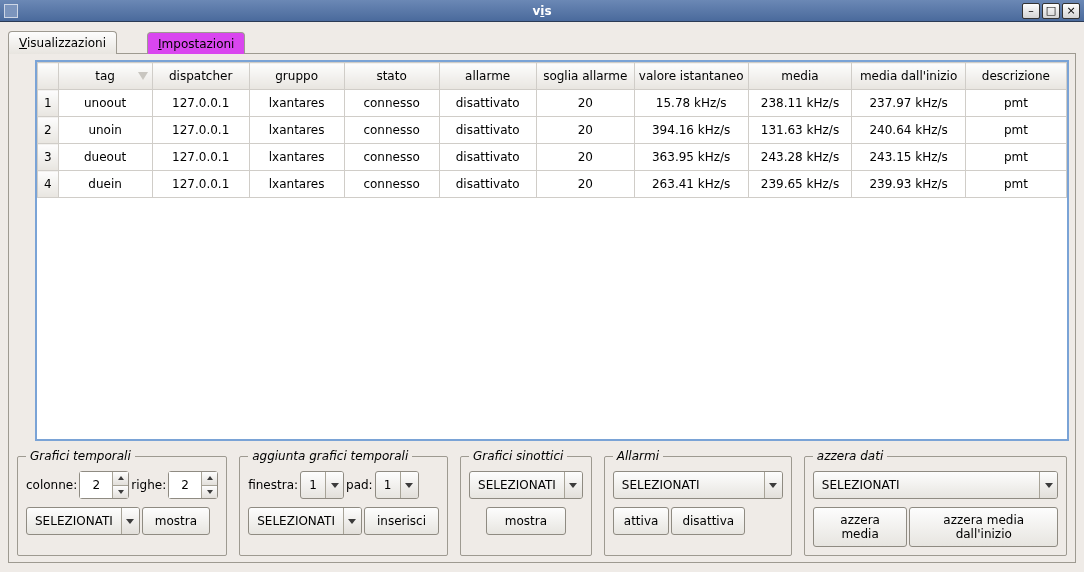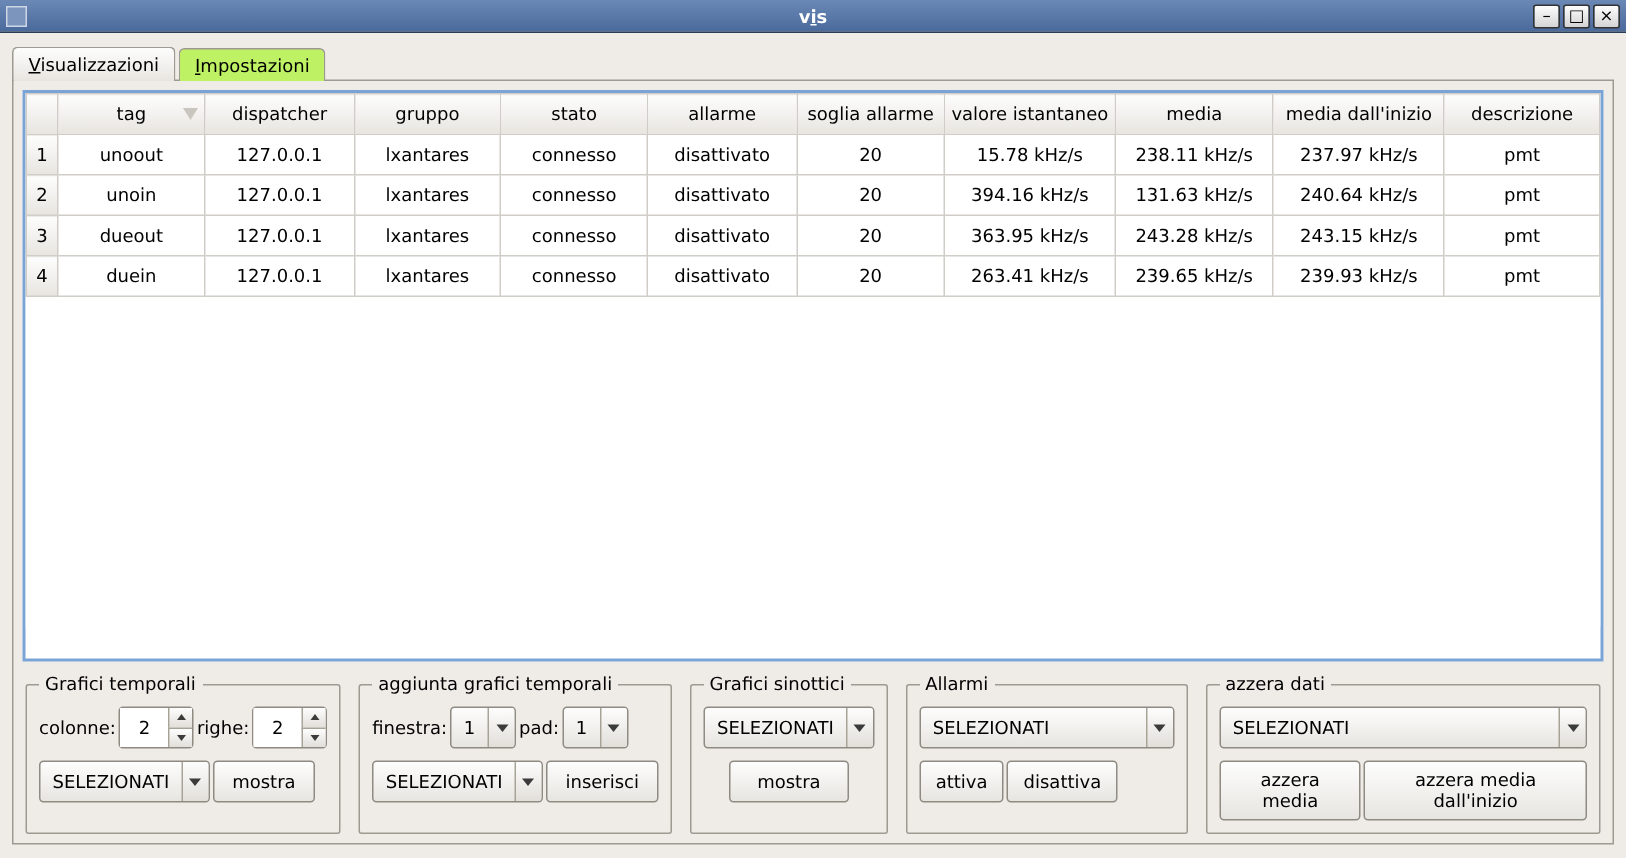--- a/index.html
+++ b/index.html
@@ -56,37 +56,38 @@
   .tabbar { display: flex; align-items: flex-end; height: 24px; position: relative; z-index: 2;}
   .tab {
     padding: 4px 10px;
     border: 1px solid #9e9a91;
     border-bottom: none;
     background: linear-gradient(#fdfdfd,#e8e5e0);
     border-radius: 4px 4px 0 0;
     margin-right: 2px;
     color: #000;
   }
-  .tab:not(.active){ margin-top:3px; padding-bottom:3px; background:#bef264;}
+  .tab:not(.active){ margin-top:3px; padding-bottom:3px; background:#d946ef;margin-left:28px;}
   .tab .ul { text-decoration: underline; }
   .tab-panel {
     border: 1px solid #9e9a91;
     background: #efebe7;
     padding: 6px;
     position: relative;
     top: -1px;
     height: calc(100% - 24px);
     display: flex; flex-direction: column;
   }
   
   .table-wrap {
     border: 2px solid #7aa3d6;
     background: #fff;
     flex: 1;
     overflow: hidden;
+    margin-left: 20px;
   }
   table.data {
     border-collapse: collapse;
     width: 100%;
   }
   table.data th, table.data td {
     border: 1px solid #d0cdc8;
     padding: 6px 4px;
     text-align: center;
     font-weight: normal;
@@ -111,21 +112,21 @@
   }
   .whitespace { height: 220px; background:#fff;}
   
   .panels { display: flex; gap: 8px; margin-top: 8px; }
   fieldset {
     border: 1px solid #9e9a91;
     border-radius: 2px;
     padding: 8px 8px 8px 8px;
     background: #efebe7;
   }
-  legend { padding: 0 4px; color: #000; }
+  legend { padding: 0 4px; color: #000; font-style: italic; }
   .row { display: flex; align-items: center; gap: 2px; margin-bottom: 8px; }
   .row:last-child { margin-bottom: 0; }
   label.lbl { white-space: nowrap; }
   
   .btn {
     background: linear-gradient(#fdfdfd,#e7e5e0);
     border: 1px solid #8f8b82;
     border-radius: 3px;
     padding: 6px 12px;
     min-height: 28px;

